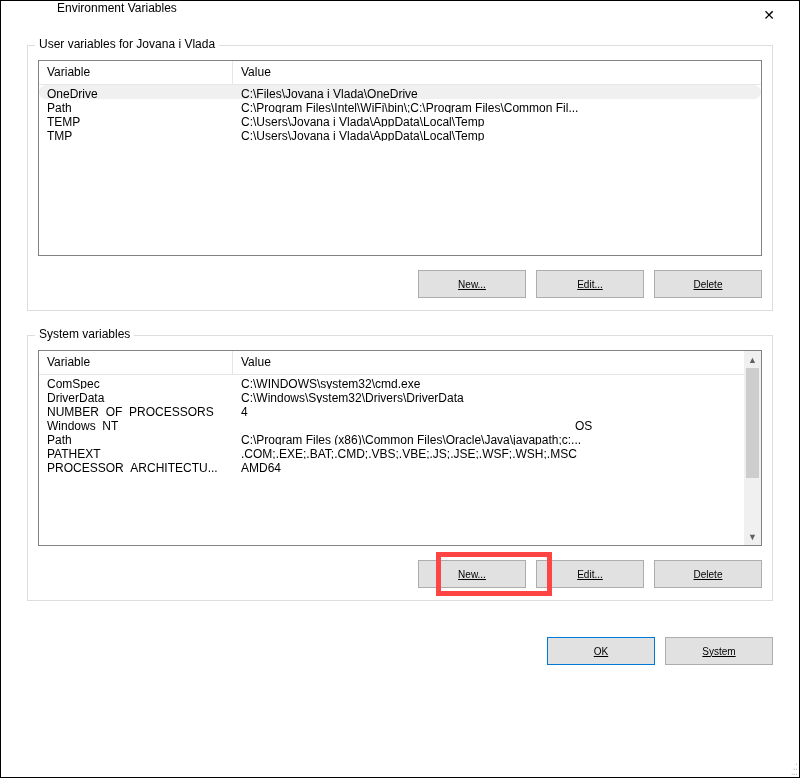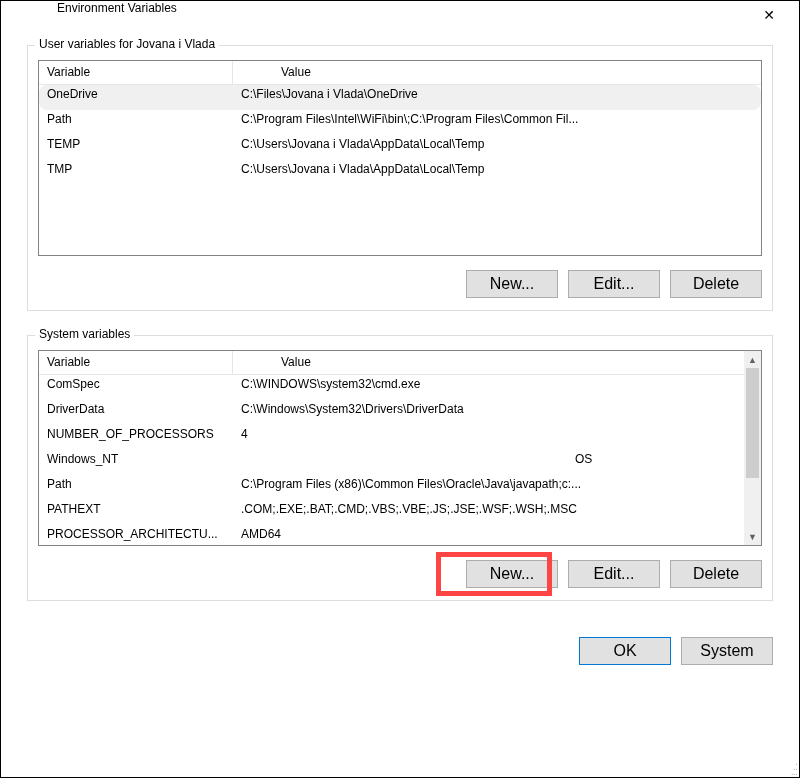--- a/index.html
+++ b/index.html
@@ -5,35 +5,35 @@
     * { box-sizing: border-box; margin: 0; padding: 0; }
     body { font-family: "Segoe UI", Tahoma, sans-serif; font-size: 12px; background: #fff; width: 800px; height: 778px; border: 1px solid #000; position: relative; }
     .titlebar { display: flex; align-items: flex-start; height: 36px; padding-left: 56px; padding-right: 8px; }
     .title { font-size: 12px; color: #000; flex: 1; }
     .close-btn { width: 44px; height: 28px; display:flex; align-items:center; justify-content:center; font-size: 14px; color: #000; }
     .content { padding: 8px 26px 8px 26px; }
     .group { border: 1px solid #ddd; margin-bottom: 24px; position: relative; padding: 14px 10px 12px 10px; }
     .group-label { position: absolute; top: -9px; left: 7px; background: #fff; padding: 0 4px; font-size: 12px; color: #000; }
     .table-wrap { border: 1px solid #828282; height: 196px; overflow: hidden; position: relative; background:#fff; }
     .table-wrap.sys { height: 196px; }
-    .table-header { display: flex; height: 24px; border-bottom: 1px solid #e6e6e6; gap: 40px; }
+    .table-header { display: flex; height: 24px; border-bottom: 1px solid #e6e6e6; }
     .th { padding: 4px 8px; font-size: 12px; color: #000; border-right: 1px solid #e6e6e6; }
     .th.var { width: 194px; }
     .th.val { flex: 1; border-right: none;}
-    .row { display: flex; height: 25px; border-radius: 8px; }
+    .row { display: flex; height: 14px; border-radius: 8px; }
     .cell { padding: 2px 8px; font-size: 12px; color: #000; white-space: nowrap; overflow: hidden; text-overflow: ellipsis; }
     .cell.var { width: 194px; }
     .cell.val { flex: 1; }
     .row.selected { background: #f0f0f0; }
     .scrollbar { position: absolute; right: 0; top: 0; width: 17px; height: 100%; background: #f0f0f0; display:flex; flex-direction:column; }
     .sb-arrow { height: 17px; display:flex; align-items:center; justify-content:center; color:#606060; font-size: 9px;}
     .sb-track { flex:1; position:relative; }
     .sb-thumb { position:absolute; top:0; left:2px; right:2px; height:110px; background:#cdcdcd; }
     .btn-row { display:flex; justify-content:flex-end; gap: 10px; margin-top: 14px; }
-    .btn { width: 92px; height: 28px; background: #e1e1e1; border: 1px solid #adadad; font-size: 16px; color:#000; display:flex; align-items:center; justify-content:center; cursor: default; }
+    .btn { width: 108px; height: 28px; background: #e1e1e1; border: 1px solid #adadad; font-size: 10px; color:#000; display:flex; align-items:center; justify-content:center; cursor: default; text-decoration: underline; }
     .btn.default { background:#e1e1e1; border: 1px solid #0078d7; }
     .highlight { position:absolute; border: 5px solid #ff4444; pointer-events:none; }
     .bottom-buttons { display:flex; justify-content:flex-end; gap:10px; padding: 4px 26px 12px 26px; }
     .resize-grip { position:absolute; right:3px; bottom:3px; color:#c0c0c0; font-size:11px; letter-spacing:-2px; line-height:5px; text-align:right;}
   </style>
 </head>
 <body>
 
 <div class="titlebar">
   <div class="title">Environment Variables</div>

